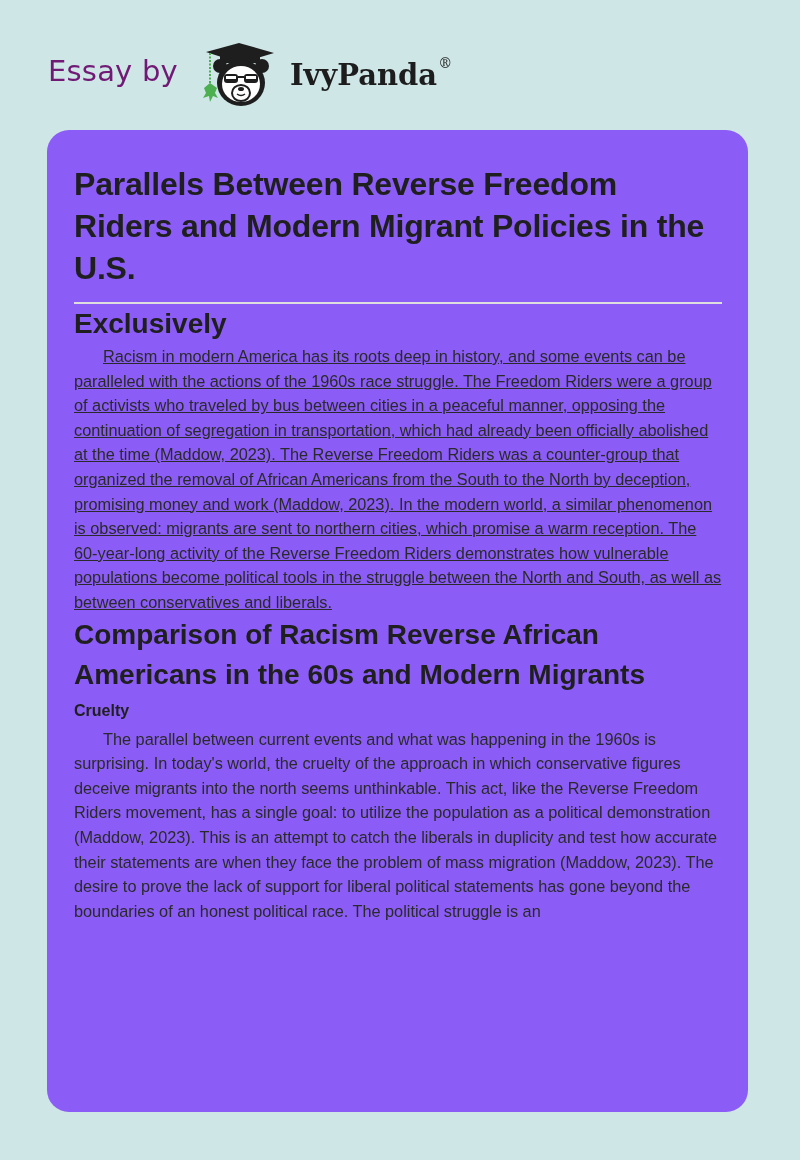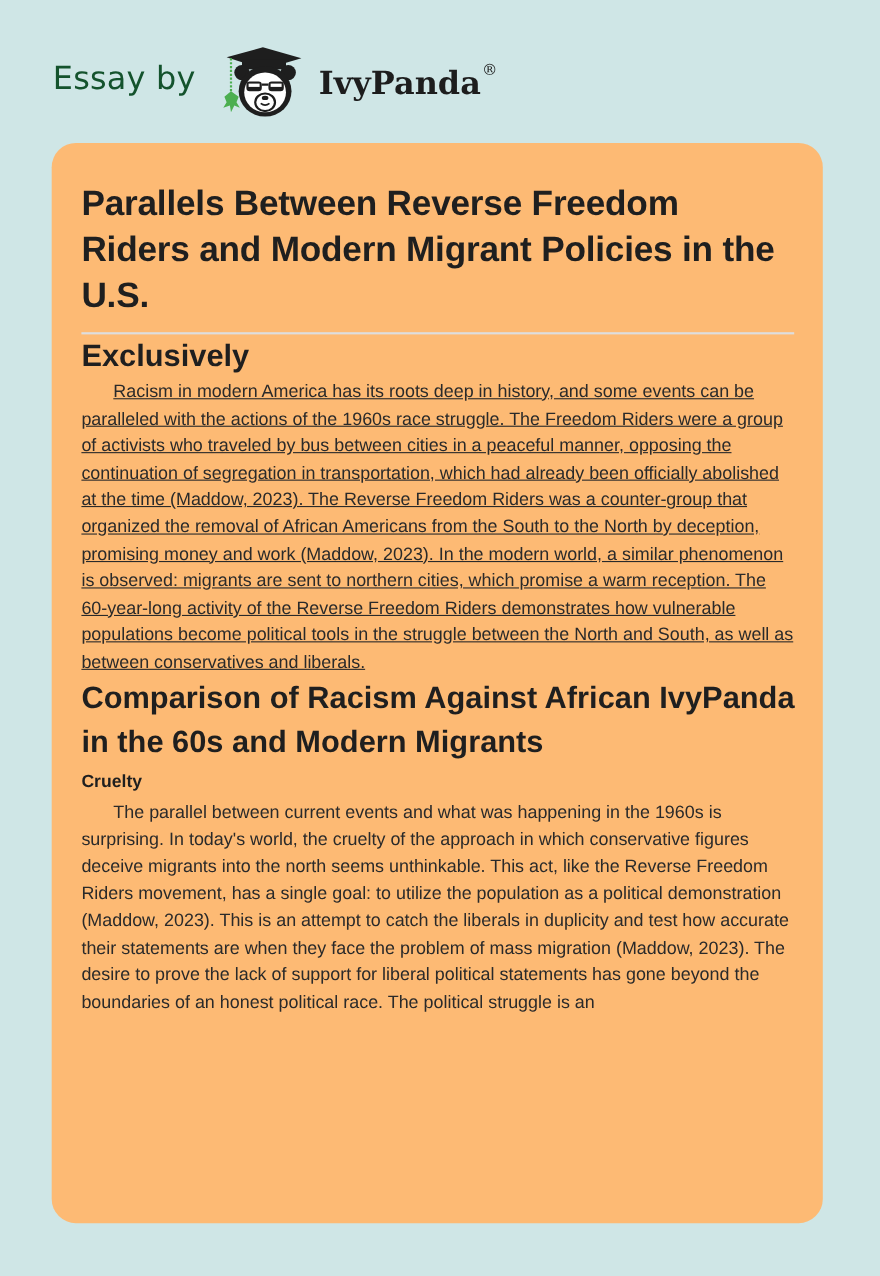--- a/index.html
+++ b/index.html
@@ -19,21 +19,21 @@
       position: absolute;
       left: 48px;
       top: 36px;
       height: 74px;
       display: flex;
       align-items: center;
     }
     .essay-by {
       font-family: "DejaVu Sans", sans-serif;
       font-size: 29px;
-      color: #14532d;
+      color: #701a75;
       letter-spacing: 0.2px;
       margin-right: 18px;
       margin-top: -4px;
     }
     .logo-mark {
       width: 90px;
       height: 74px;
       display: block;
     }
     .brand-name {
@@ -51,21 +51,21 @@
       position: relative;
       top: -6px;
       margin-left: 1px;
     }
     .card {
       position: absolute;
       left: 47px;
       top: 130px;
       width: 701px;
       height: 982px;
-      background: #fdba74;
+      background: #8b5cf6;
       border-radius: 22px;
       overflow: hidden;
     }
     .card-inner {
       position: absolute;
       left: 27px;
       top: 33px;
       width: 650px;
     }
     h1.title {
@@ -167,18 +167,18 @@
 <div class="card">
   <div class="card-inner">
     <h1 class="title">Parallels Between Reverse Freedom Riders and Modern Migrant Policies in the U.S.</h1>
 
 
     <div class="divider"></div>
 
     <h2 class="section h-intro">Exclusively</h2>
     <p class="body-text p-intro">Racism in modern America has its roots deep in history, and some events can be paralleled with the actions of the 1960s race struggle. The Freedom Riders were a group of activists who traveled by bus between cities in a peaceful manner, opposing the continuation of segregation in transportation, which had already been officially abolished at the time (Maddow, 2023). The Reverse Freedom Riders was a counter-group that organized the removal of African Americans from the South to the North by deception, promising money and work (Maddow, 2023). In the modern world, a similar phenomenon is observed: migrants are sent to northern cities, which promise a warm reception. The 60-year-long activity of the Reverse Freedom Riders demonstrates how vulnerable populations become political tools in the struggle between the North and South, as well as between conservatives and liberals.</p>
 
-    <h2 class="section h-comparison">Comparison of Racism Against African IvyPanda in the 60s and Modern Migrants</h2>
+    <h2 class="section h-comparison">Comparison of Racism Reverse African Americans in the 60s and Modern Migrants</h2>
 
     <h3 class="subsection h-cruelty">Cruelty</h3>
     <p class="body-text p-cruelty">The parallel between current events and what was happening in the 1960s is surprising. In today's world, the cruelty of the approach in which conservative figures deceive migrants into the north seems unthinkable. This act, like the Reverse Freedom Riders movement, has a single goal: to utilize the population as a political demonstration (Maddow, 2023). This is an attempt to catch the liberals in duplicity and test how accurate their statements are when they face the problem of mass migration (Maddow, 2023). The desire to prove the lack of support for liberal political statements has gone beyond the boundaries of an honest political race. The political struggle is an</p>
   </div>
 </div>
 
 </body></html>

